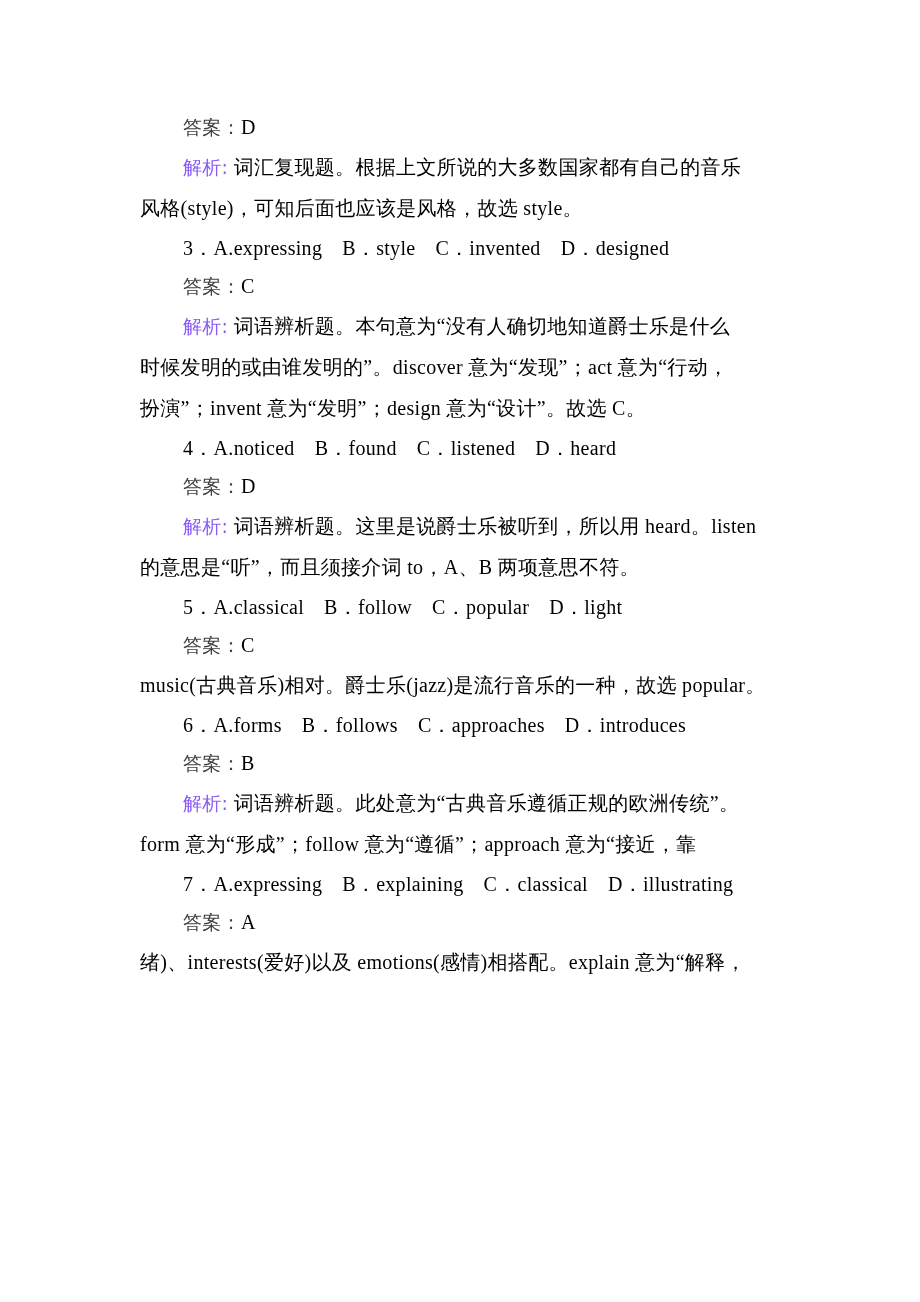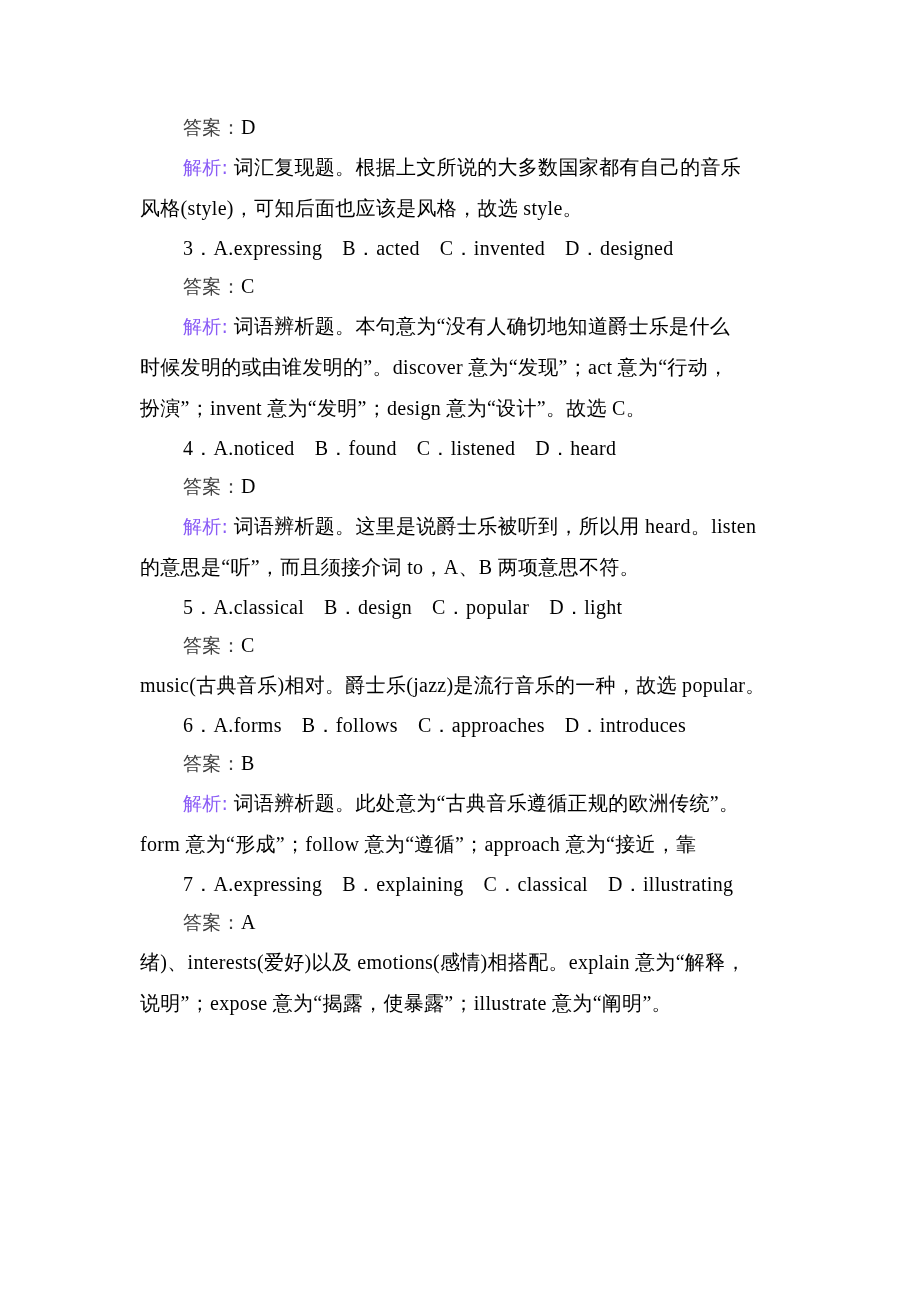--- a/index.html
+++ b/index.html
@@ -48,21 +48,21 @@
   <div class="block">
     <div class="line indent"><span class="answer-label">答案：</span><span>D</span></div>
     <div class="para">
       <div class="line indent" style="line-height:41px"><span class="analysis-label">解析:</span> <span>词汇复现题。根据上文所说的大多数国家都有自己的音乐</span></div>
       <div class="line" style="line-height:41px"><span>风格(style)，可知后面也应该是风格，故选 style。</span></div>
     </div>
   </div>
 
   <div class="block">
     <div class="line indent options">
-      <span>3．</span><span class="opt">A.expressing</span><span class="opt">B．acted</span><span class="opt">C．invented</span><span class="opt">D．designed</span>
+      <span>3．</span><span class="opt">A.expressing</span><span class="opt">B．style</span><span class="opt">C．invented</span><span class="opt">D．designed</span>
     </div>
     <div class="line indent"><span class="answer-label">答案：</span><span>C</span></div>
     <div class="para">
       <div class="line indent" style="line-height:41px"><span class="analysis-label">解析:</span> <span>词语辨析题。本句意为“没有人确切地知道爵士乐是什么</span></div>
       <div class="line" style="line-height:41px"><span>时候发明的或由谁发明的”。discover 意为“发现”；act 意为“行动，</span></div>
       <div class="line" style="line-height:41px"><span>扮演”；invent 意为“发明”；design 意为“设计”。故选 C。</span></div>
     </div>
   </div>
 
   <div class="block">
@@ -71,21 +71,21 @@
     </div>
     <div class="line indent"><span class="answer-label">答案：</span><span>D</span></div>
     <div class="para">
       <div class="line indent" style="line-height:41px"><span class="analysis-label">解析:</span> <span>词语辨析题。这里是说爵士乐被听到，所以用 heard。listen</span></div>
       <div class="line" style="line-height:41px"><span>的意思是“听”，而且须接介词 to，A、B 两项意思不符。</span></div>
     </div>
   </div>
 
   <div class="block">
     <div class="line indent options">
-      <span>5．</span><span class="opt">A.classical</span><span class="opt">B．design</span><span class="opt">C．popular</span><span class="opt">D．light</span>
+      <span>5．</span><span class="opt">A.classical</span><span class="opt">B．follow</span><span class="opt">C．popular</span><span class="opt">D．light</span>
     </div>
     <div class="line indent"><span class="answer-label">答案：</span><span>C</span></div>
     <div class="para">
       <div class="line" style="line-height:41px"><span>music(古典音乐)相对。爵士乐(jazz)是流行音乐的一种，故选 popular。</span></div>
     </div>
   </div>
 
   <div class="block">
     <div class="line indent options">
       <span>6．</span><span class="opt">A.forms</span><span class="opt">B．follows</span><span class="opt">C．approaches</span><span class="opt">D．introduces</span>
@@ -97,18 +97,17 @@
     </div>
   </div>
 
   <div class="block">
     <div class="line indent options">
       <span>7．</span><span class="opt">A.expressing</span><span class="opt">B．explaining</span><span class="opt">C．classical</span><span class="opt">D．illustrating</span>
     </div>
     <div class="line indent"><span class="answer-label">答案：</span><span>A</span></div>
     <div class="para">
       <div class="line" style="line-height:41px"><span>绪)、interests(爱好)以及 emotions(感情)相搭配。explain 意为“解释，</span></div>
-      <div class="line" style="line-height:41px"><span>说明”；expose 意为“揭露，使暴露”；illustrate 意为“阐明”。</span></div>
     </div>
   </div>
 
 
 </div>
 
 </body></html>

